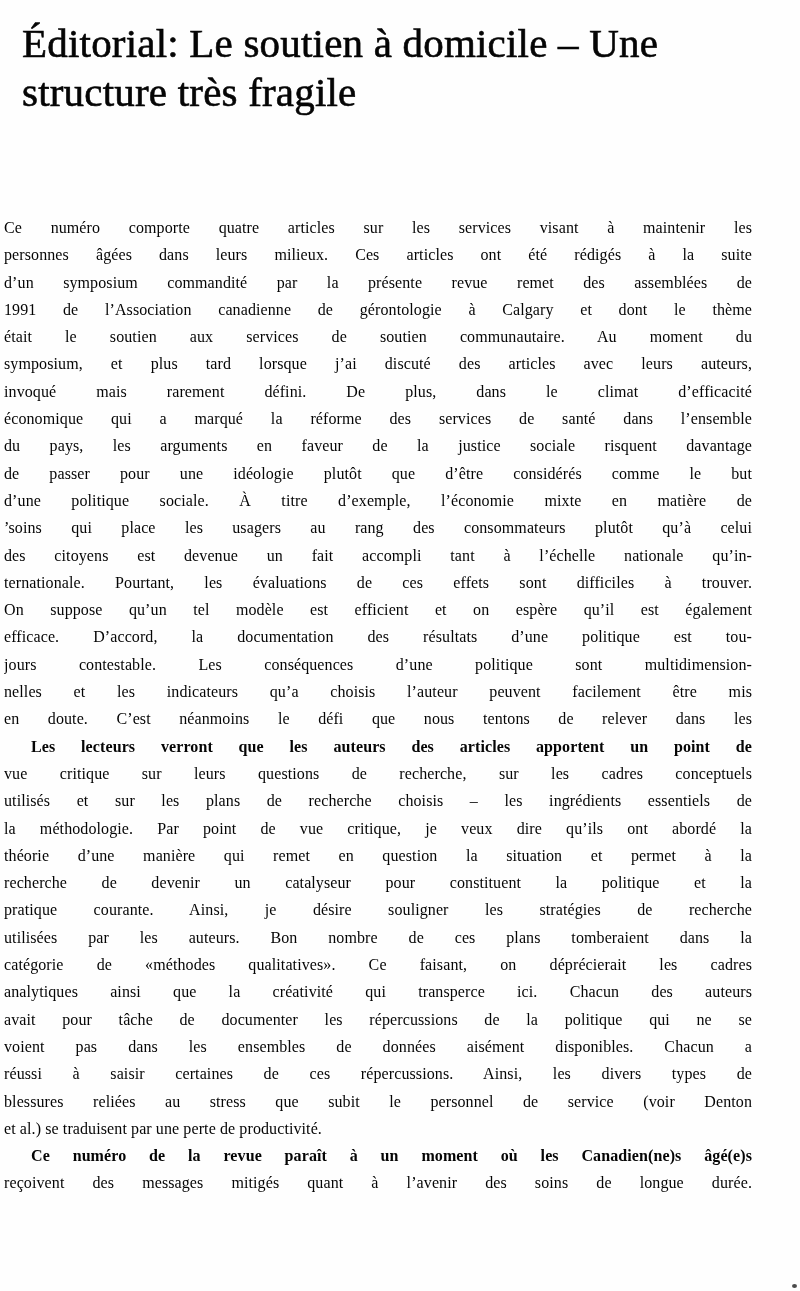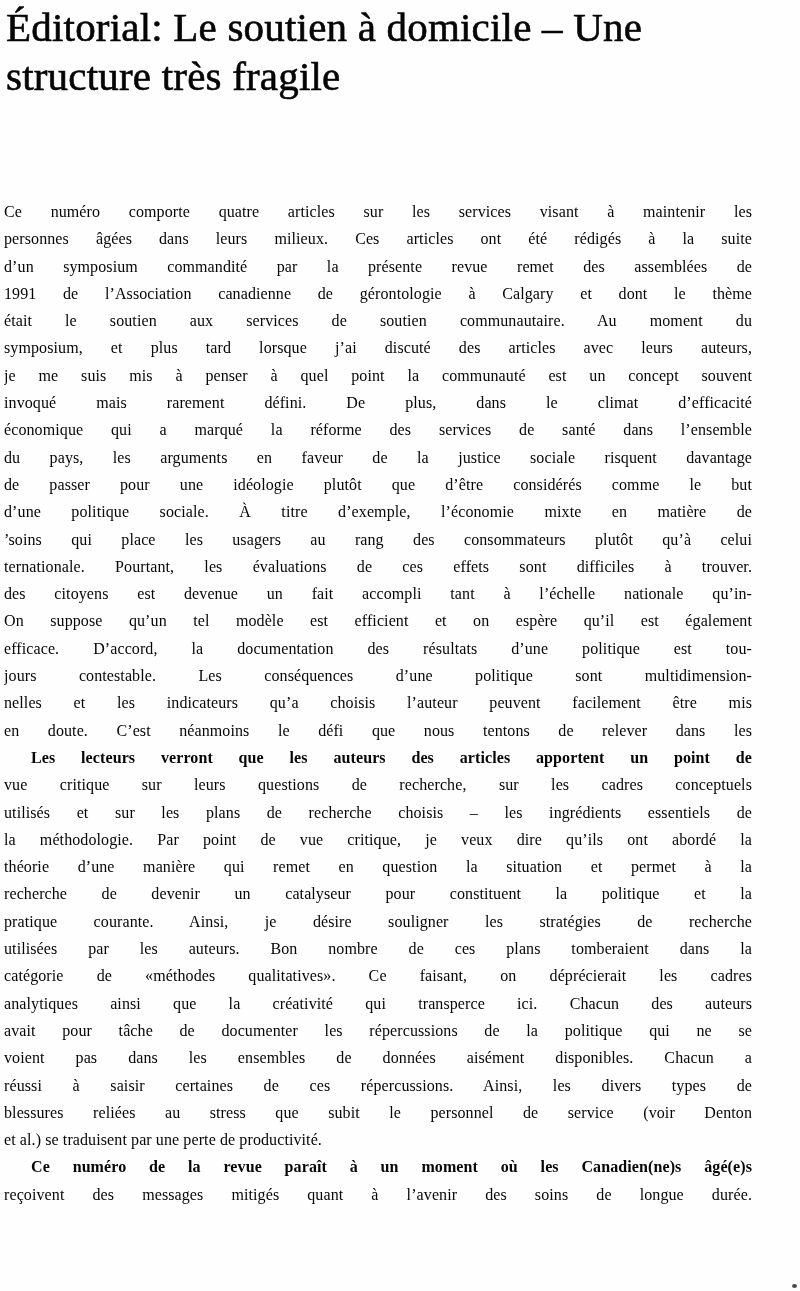--- a/index.html
+++ b/index.html
@@ -10,21 +10,21 @@
     color: #050505;
     overflow: hidden;
   }
   .page {
     position: relative;
     width: 800px; height: 1291px;
     background: #fefefe;
     overflow: hidden;
   }
   .title {
-    margin: 0;
+    margin: 16px;
     padding: 3px 30px 0 6px;
     font-size: 41px;
     line-height: 49px;
     font-weight: 500;
     letter-spacing: 0.2px;
     -webkit-text-stroke: 0.6px #050505;
   }
   .title-line { display: block; }
   .body-text {
     margin: 97px 48px 0 4px; 
@@ -61,29 +61,28 @@
 
   <div class="body-text">
 
     <div class="para">
       <div class="line">Ce numéro comporte quatre articles sur les services visant à maintenir les</div>
       <div class="line">personnes âgées dans leurs milieux. Ces articles ont été rédigés à la suite</div>
       <div class="line">d’un symposium commandité par la présente revue remet des assemblées de</div>
       <div class="line">1991 de l’Association canadienne de gérontologie à Calgary et dont le thème</div>
       <div class="line">était le soutien aux services de soutien communautaire. Au moment du</div>
       <div class="line">symposium, et plus tard lorsque j’ai discuté des articles avec leurs auteurs,</div>
-      <div class="line">je me suis mis à penser à quel point la communauté est un concept souvent</div>
       <div class="line">invoqué mais rarement défini. De plus, dans le climat d’efficacité</div>
       <div class="line">économique qui a marqué la réforme des services de santé dans l’ensemble</div>
       <div class="line">du pays, les arguments en faveur de la justice sociale risquent davantage</div>
       <div class="line">de passer pour une idéologie plutôt que d’être considérés comme le but</div>
       <div class="line">d’une politique sociale. À titre d’exemple, l’économie mixte en matière de</div>
       <div class="line">’soins qui place les usagers au rang des consommateurs plutôt qu’à celui</div>
+      <div class="line">des citoyens est devenue un fait accompli tant à l’échelle nationale qu’in-</div>
       <div class="line">ternationale. Pourtant, les évaluations de ces effets sont difficiles à trouver.</div>
-      <div class="line">des citoyens est devenue un fait accompli tant à l’échelle nationale qu’in-</div>
       <div class="line">On suppose qu’un tel modèle est efficient et on espère qu’il est également</div>
       <div class="line">efficace. D’accord, la documentation des résultats d’une politique est tou-</div>
       <div class="line">jours contestable. Les conséquences d’une politique sont multidimension-</div>
       <div class="line">nelles et les indicateurs qu’a choisis l’auteur peuvent facilement être mis</div>
       <div class="line">en doute. C’est néanmoins le défi que nous tentons de relever dans les</div>
     </div>
 
     <div class="para">
       <div class="line indent">Les lecteurs verront que les auteurs des articles apportent un point de</div>
       <div class="line">vue critique sur leurs questions de recherche, sur les cadres conceptuels</div>

